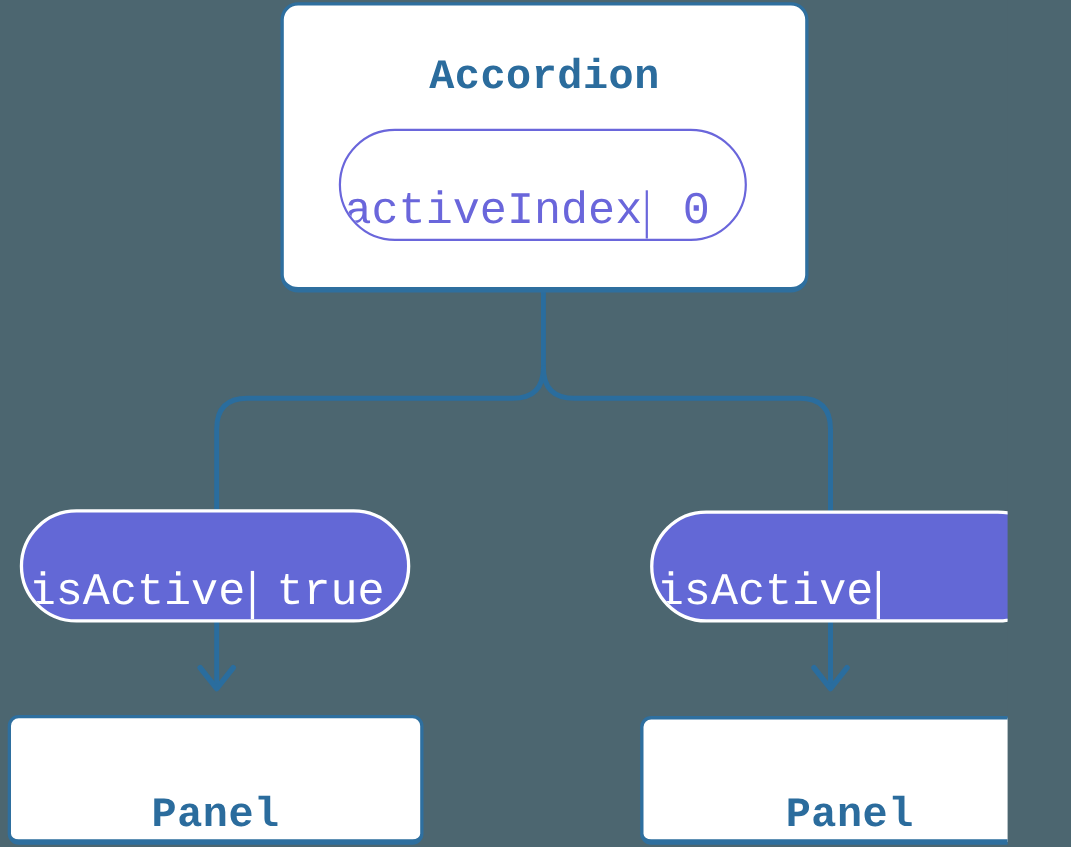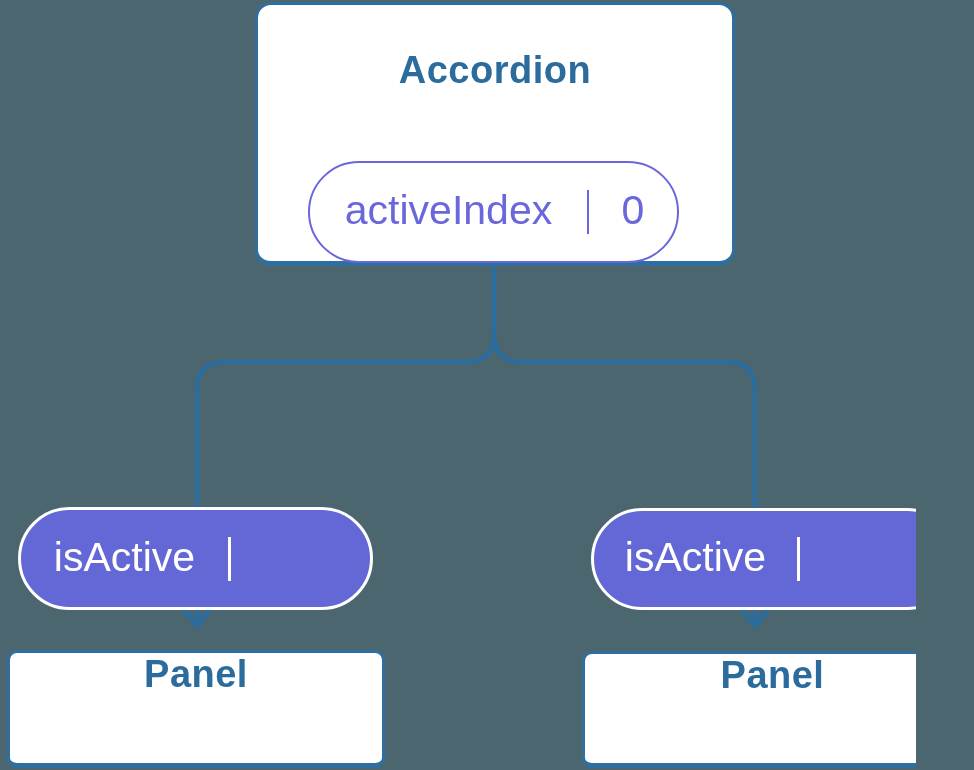--- a/index.html
+++ b/index.html
@@ -16,20 +16,21 @@
   body{
     background:var(--background);
     font-family:"Liberation Sans","DejaVu Sans",sans-serif;
     -webkit-font-smoothing:antialiased;
   }
   .stage{
     position:relative;
     width:916px;height:770px;
     background:var(--background);
     overflow:hidden;
+    font-family:Liberation Mono, monospace;
   }
   .connectors{
     position:absolute;left:0;top:0;width:974px;height:770px;
     z-index:1;pointer-events:none;
   }
   .connectors path{
     fill:none;
     stroke:var(--connector);
     stroke-width:4.5;
     stroke-linecap:round;
@@ -52,26 +53,25 @@
     margin-top:44px;
     text-align:center;
     font-size:38px;
     font-weight:600;
     color:var(--node-text);
     letter-spacing:.5px;
   }
   .pill{
     position:absolute;
     display:flex;
-    align-items:center;
+    align-items:flex-end;
     box-sizing:border-box;
     z-index:2;
     border-radius:54px;
     overflow:hidden;
-    margin-top:44px;
   }
   .pill .seg{
     display:flex;
     align-items:center;
     justify-content:center;
     font-size:41px;
     line-height:1;
     box-sizing:border-box;
     padding-bottom:3px;
   }
@@ -90,21 +90,21 @@
     color:var(--pill-text);
   }
   .pill-filled .seg-name{border-right:3px solid var(--pill-text);}
   .pill-left{left:18px;top:463px;width:355px;height:103px;}
   .pill-left .seg-name{width:210px;}
   .pill-right{left:591px;top:464px;width:367px;height:102px;}
   .pill-right .seg-name{width:206px;}
   .panel-card{
     border-radius:10px;
     display:flex;
-    align-items:flex-start;
+    align-items:flex-end;
     justify-content:center;
     font-size:38px;
     font-weight:600;
     color:var(--node-text);
     letter-spacing:.5px;
   }
   .panel-left{left:7px;top:650px;width:378px;height:118px;}
   .panel-right{left:582px;top:651px;width:381px;height:117px;}
 </style>
 </head>
@@ -122,20 +122,21 @@
   <div class="node-card root-card">
     <div class="card-title">Accordion</div>
     <div class="pill pill-outline">
       <div class="seg seg-name">activeIndex</div>
       <div class="seg seg-value">0</div>
     </div>
   </div>
 
   <div class="pill pill-filled pill-left">
     <div class="seg seg-name">isActive</div>
+    <div class="seg seg-value">true</div>
   </div>
 
   <div class="pill pill-filled pill-right">
     <div class="seg seg-name">isActive</div>
   </div>
 
   <div class="node-card panel-card panel-left">
     <span>Panel</span>
   </div>
 

